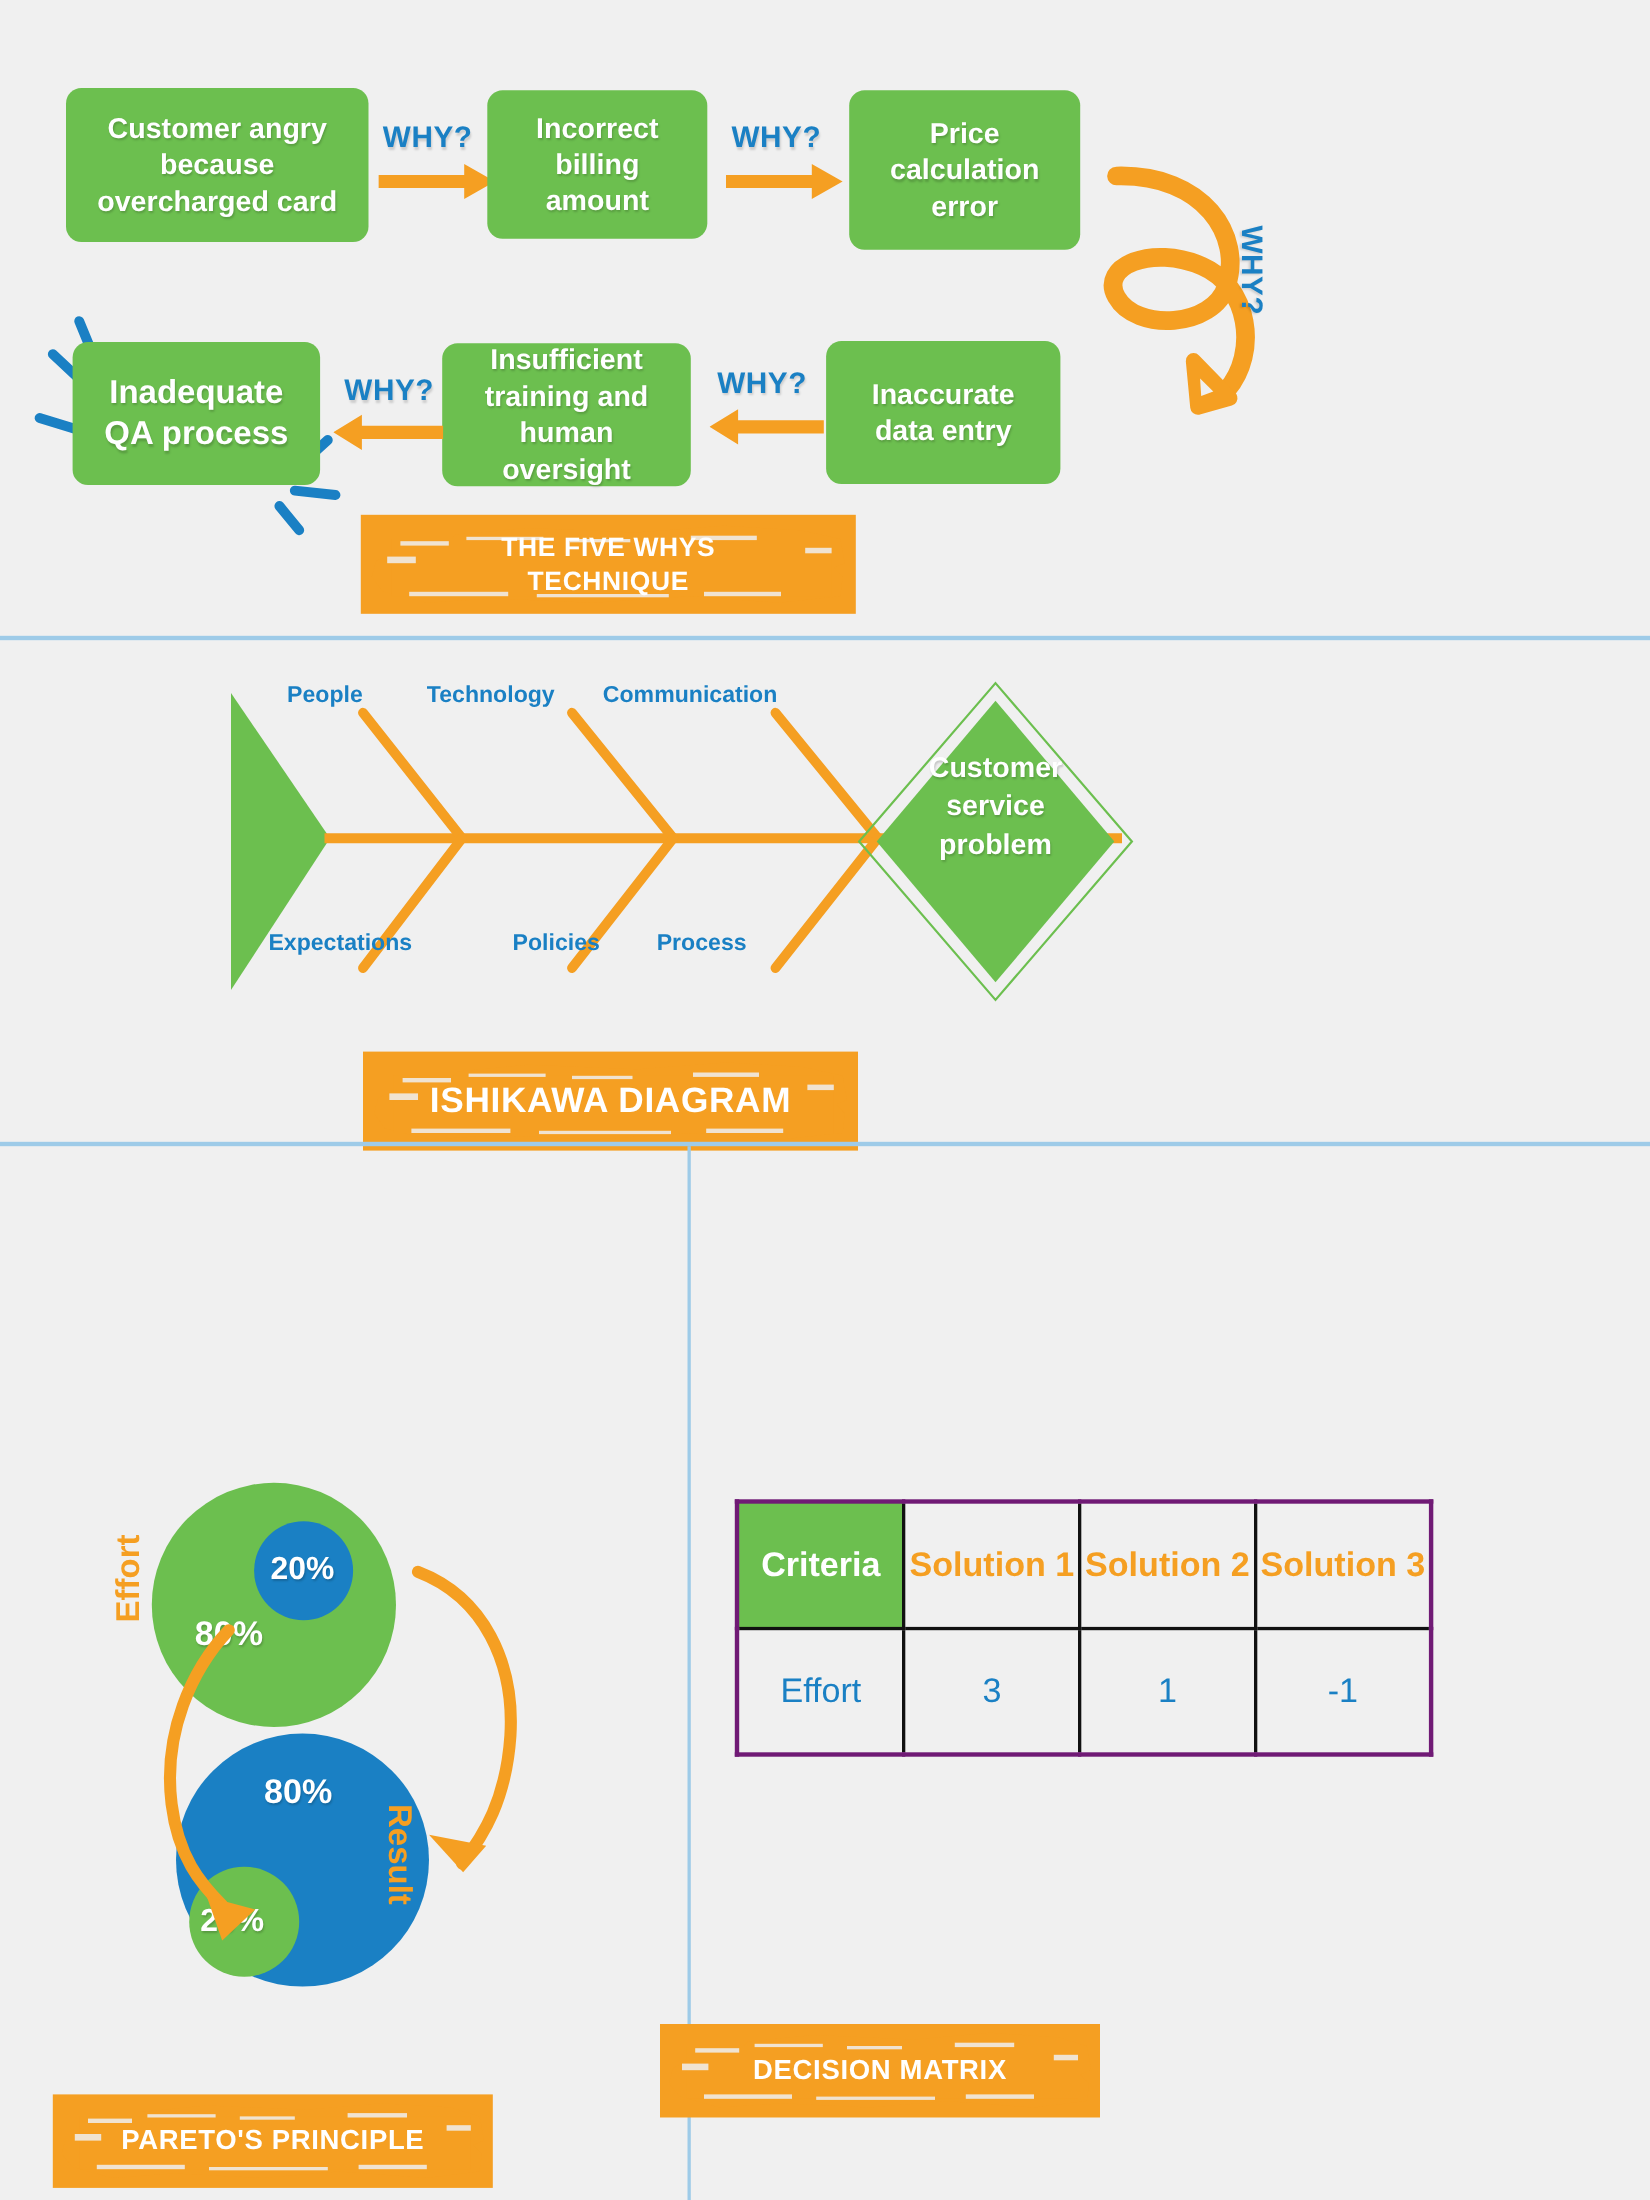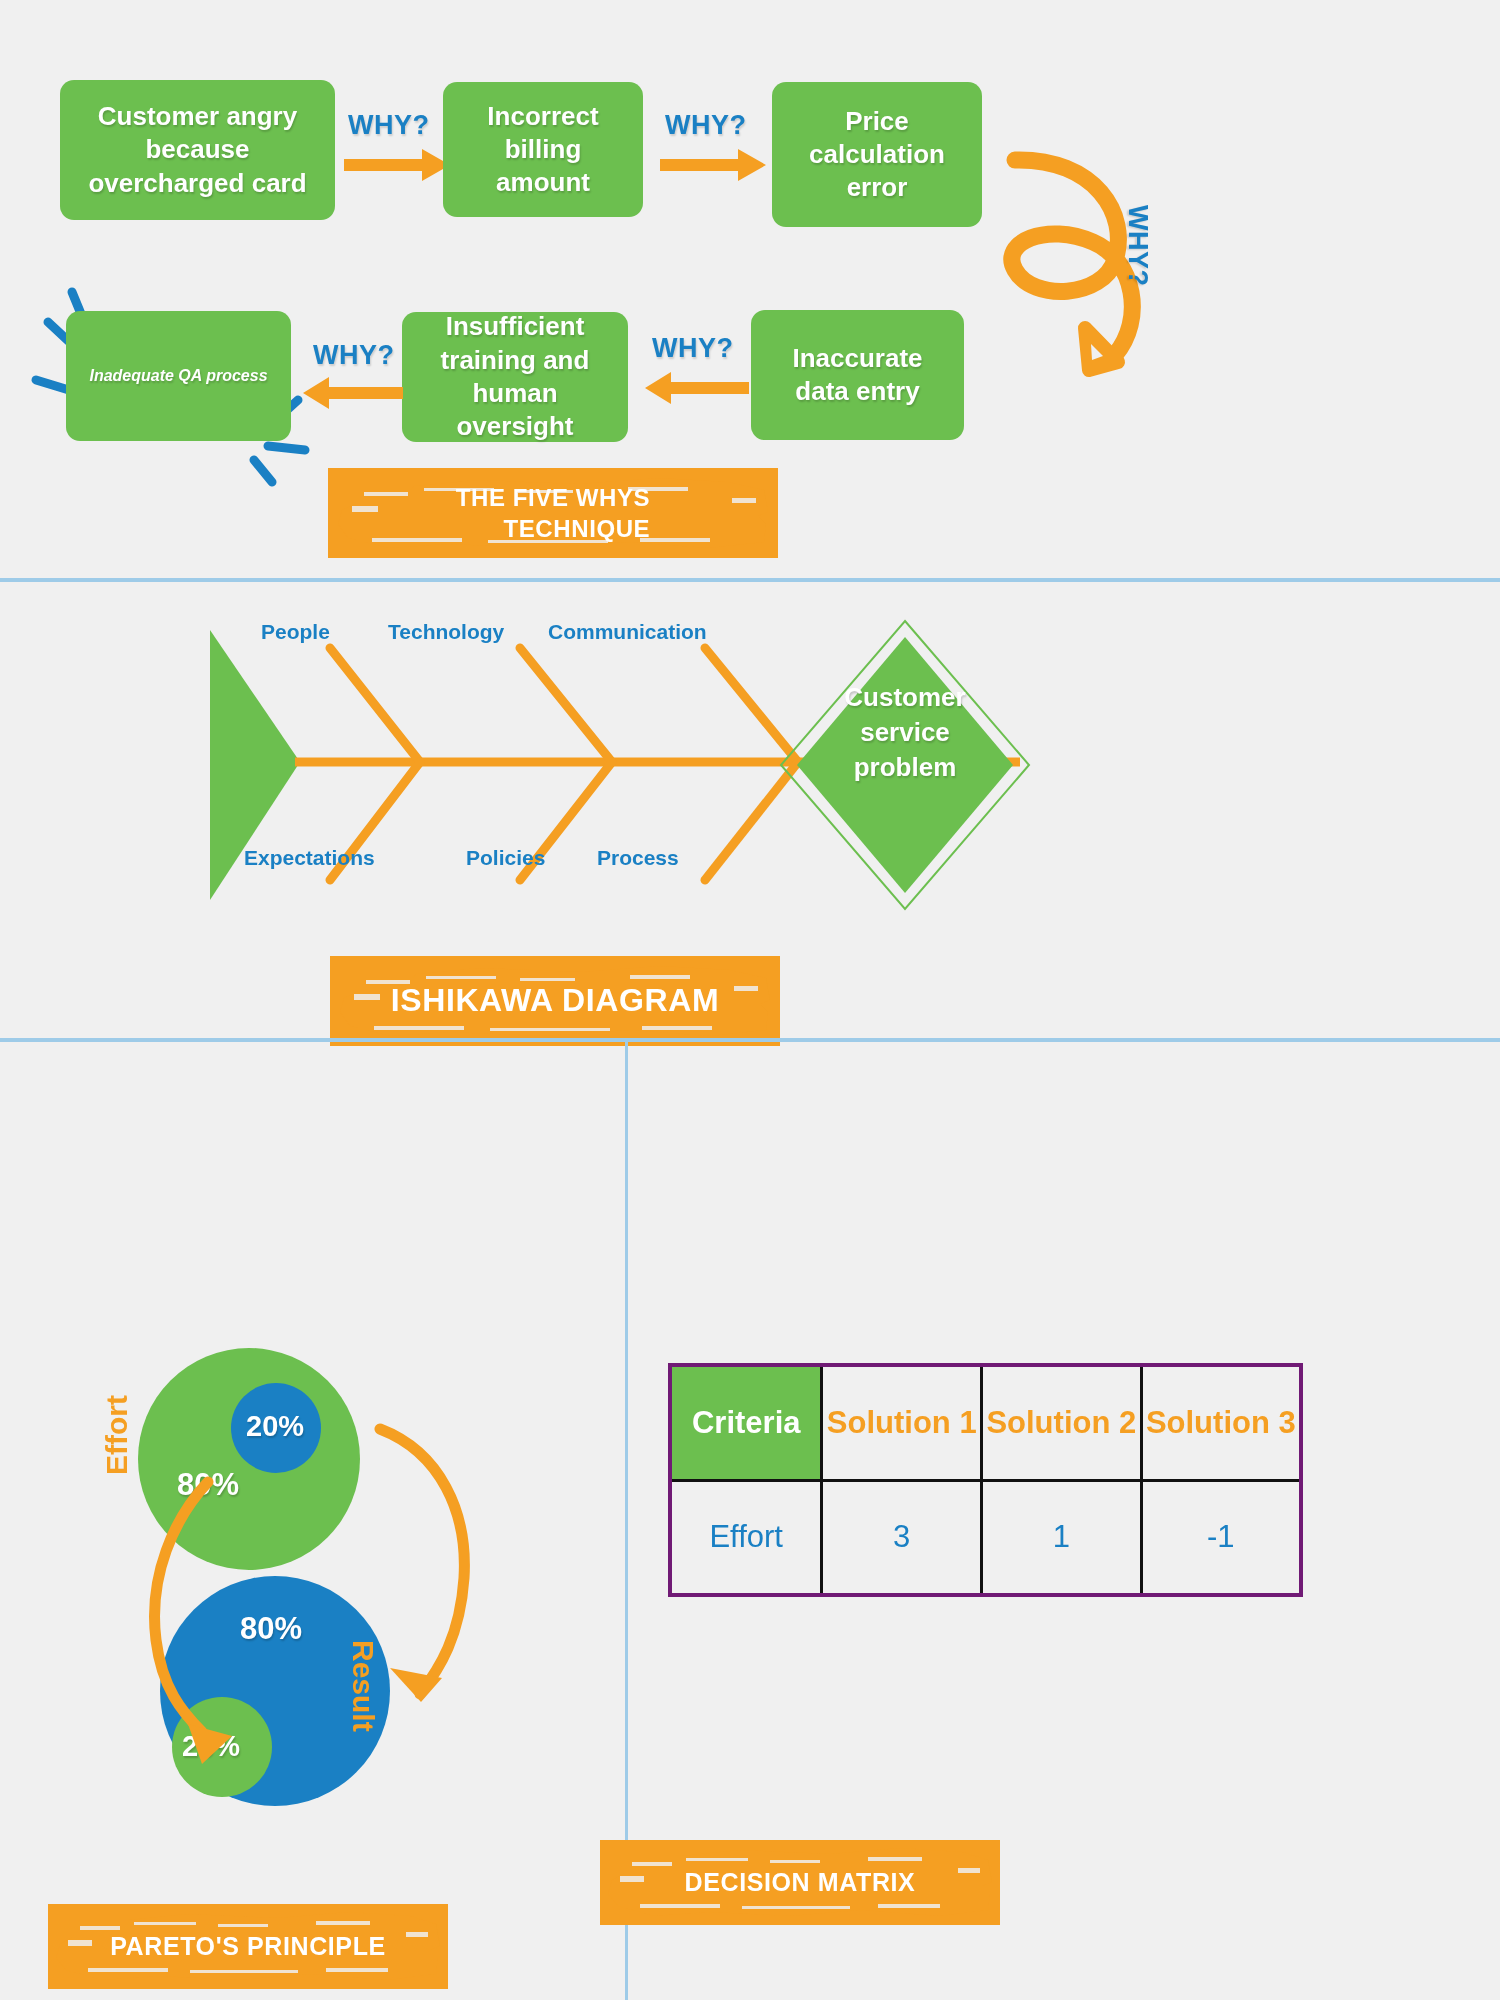--- a/index.html
+++ b/index.html
@@ -40,21 +40,21 @@
   }
   .why.vert {
     writing-mode: vertical-rl;
     text-orientation: mixed;
   }
 
   
   .banner {
     position: absolute;
     display: flex; align-items: center; justify-content: center;
-    color: #fff; font-weight: bold; text-align: right;
+    color: #fff; font-weight: bold; text-align: center;
     line-height: 1.3;
     letter-spacing: 0.6px;
     filter: drop-shadow(0 0 0 transparent);
   }
   .banner .brush {
     position: absolute; inset: 0;
     background: #f59f22;
   }
   .banner .btxt { position: relative; z-index: 2; }
 
@@ -142,21 +142,21 @@
       <g stroke="#1a80c4" stroke-width="9" stroke-linecap="round" fill="none">
         <line x1="42" y1="22" x2="72" y2="95"></line>
         <line x1="18" y1="52" x2="78" y2="108"></line>
         <line x1="6" y1="110" x2="52" y2="124"></line>
         <line x1="246" y1="150" x2="268" y2="130"></line>
         <line x1="238" y1="176" x2="275" y2="180"></line>
         <line x1="224" y1="190" x2="242" y2="212"></line>
       </g>
     </svg>
 
-    <div class="gbox" style="left:66px; top:311px; width:225px; height:130px; font-size:16px;font-style:italic;">Inadequate QA process</div>
+    <div class="gbox" style="left:66px; top:311px; width:225px; height:130px; font-size:30px;">Inadequate QA process</div>
 
     <div class="banner" style="left:328px; top:468px; width:450px; height:90px; font-size:24px;">
       <svg class="brush" viewBox="0 0 450 90" preserveAspectRatio="none">
         <path d="M14,42 L40,30 L70,36 L86,18 L150,12 L250,16 L330,10 L400,14 L436,22
                  L440,44 L430,48 L438,56 L436,74 L380,80 L300,74 L210,80 L120,76
                  L60,80 L20,70 L10,56 Z" fill="#f59f22"></path>
         <rect x="28" y="22" width="400" height="52" fill="#f59f22"></rect>
         <g fill="#f0f0f0" opacity="0.85">
           <rect x="36" y="24" width="44" height="4"></rect>
           <rect x="96" y="20" width="70" height="3"></rect>

